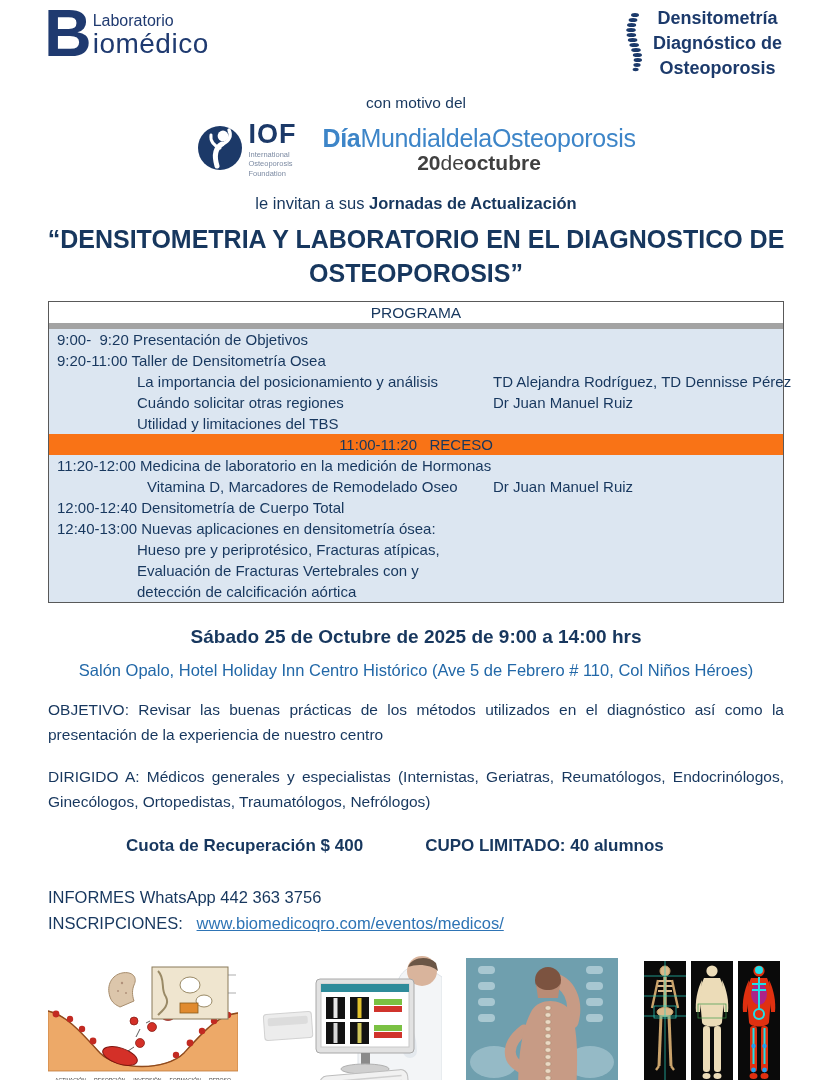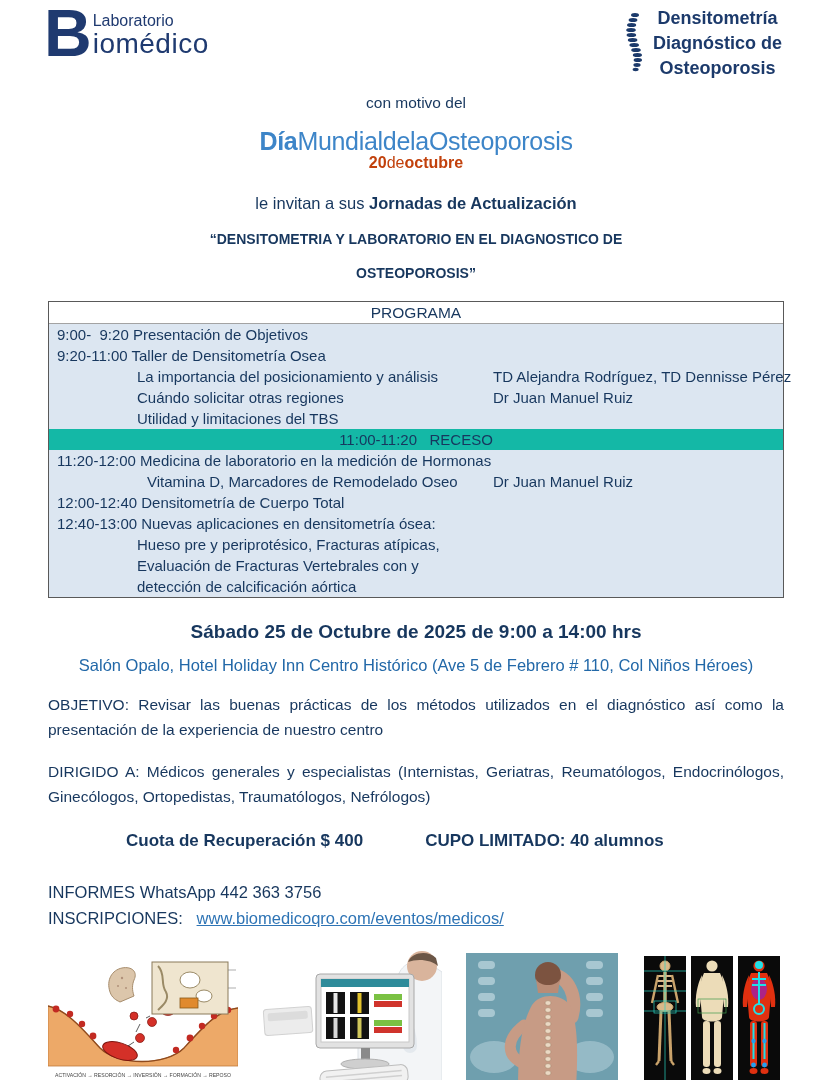--- a/index.html
+++ b/index.html
@@ -20,32 +20,32 @@
   .motive{text-align:center;margin-top:12px;font-size:15.5px;}
   .iof-row{display:flex;justify-content:center;align-items:center;gap:10px;margin-top:9px;height:58px;}
   .iof-logo{display:flex;align-items:center;gap:4px;}
   .iof-txtcol{display:flex;flex-direction:column;line-height:1;}
   .iof-acronym{font-size:27px;font-weight:bold;color:#1c3968;letter-spacing:1px;}
   .iof-org{font-size:7.5px;color:#7d8ba3;width:64px;line-height:1.25;margin-top:2px;}
   .world-day{display:flex;flex-direction:column;align-items:center;line-height:1.05;}
   .wd-line1{font-size:25px;color:#3d85c8;letter-spacing:-0.3px;}
   .wd-line1 .b{font-weight:normal;}
   .wd-line1 .sb{font-weight:600;margin-top:42px;}
-  .wd-line2{font-size:16px;color:#c2410c;margin-top:1px;}
+  .wd-line2{font-size:21px;color:#404040;margin-top:1px;}
   .wd-line2 .b{font-weight:bold;}
   .invite{text-align:center;margin-top:15px;font-size:16.5px;}
   .invite b{font-weight:bold;}
-  .main-title{text-align:center;margin-top:9px;font-size:14px;font-weight:bold;line-height:34px;}
+  .main-title{text-align:center;margin-top:9px;font-size:25px;font-weight:bold;line-height:34px;}
   
   .ptable{margin:11px 48px 0 48px;border:1px solid #595959;font-size:15px;}
-  .ptable-header{background:#fff;text-align:center;font-size:15.5px;line-height:21px;border-bottom:1px solid #a3a3a3;}
+  .ptable-header{background:#fff;text-align:center;font-size:15.5px;line-height:21px;border-bottom:6px solid #a3a3a3;}
   .prow{position:relative;background:#dce6f1;line-height:21px;padding-left:8px;white-space:pre;}
   .prow.sub{padding-left:88px;}
   .prow.sub2{padding-left:98px;}
-  .prow.break{background:#14b8a6;text-align:center;padding-left:0;}
+  .prow.break{background:#f97316;text-align:center;padding-left:0;}
   .pspeaker{position:absolute;left:444px;top:0;}
   
   .date-line{text-align:center;margin-top:23px;font-size:19px;font-weight:bold;}
   .venue-line{text-align:center;margin-top:13px;font-size:16.5px;color:#2268a8;}
   
   .para{margin:17px 48px 0 48px;font-size:15.5px;line-height:1.62;text-align:justify;}
   .fees{display:flex;margin:22px 48px 0 48px;font-size:17px;font-weight:bold;}
   .fee{margin-left:78px;}
   .capacity{margin-left:62px;}
   .contact{margin:28px 48px 0 48px;font-size:16.5px;line-height:1.58;}
@@ -88,20 +88,35 @@
       <span style="display:block">Densitometría</span>
       <span style="display:block">Diagnóstico de</span>
       <span style="display:block">Osteoporosis</span>
     </span>
   </div>
 </div>
 
 <div class="motive">con motivo del</div>
 
 <div class="iof-row">
+  <div class="iof-logo">
+    <span>
+      <svg width="48" height="50" viewBox="0 0 48 50">
+        <circle cx="24" cy="25" r="22" fill="#1c3968"></circle>
+        <circle cx="27" cy="13" r="5.4" fill="#ffffff"></circle>
+        <path d="M21,43 C18,33 19,25 26,21" stroke="#ffffff" stroke-width="5" fill="none" stroke-linecap="round"></path>
+        <path d="M27,21 C33,18 36,13 33,7" stroke="#ffffff" stroke-width="3.4" fill="none" stroke-linecap="round"></path>
+        <path d="M24,25 C18,23 14,18 15,12" stroke="#ffffff" stroke-width="3" fill="none" stroke-linecap="round"></path>
+      </svg>
+    </span>
+    <span class="iof-txtcol">
+      <span class="iof-acronym">IOF</span>
+      <span class="iof-org">International Osteoporosis Foundation</span>
+    </span>
+  </div>
   <div class="world-day">
     <span class="wd-line1">
       <span class="sb">Día</span><span class="b">Mundial</span><span>dela</span><span class="b">Osteoporosis</span>
     </span>
     <span class="wd-line2">
       <span class="b">20</span><span>de</span><span class="b">octubre</span>
     </span>
   </div>
 </div>
 

